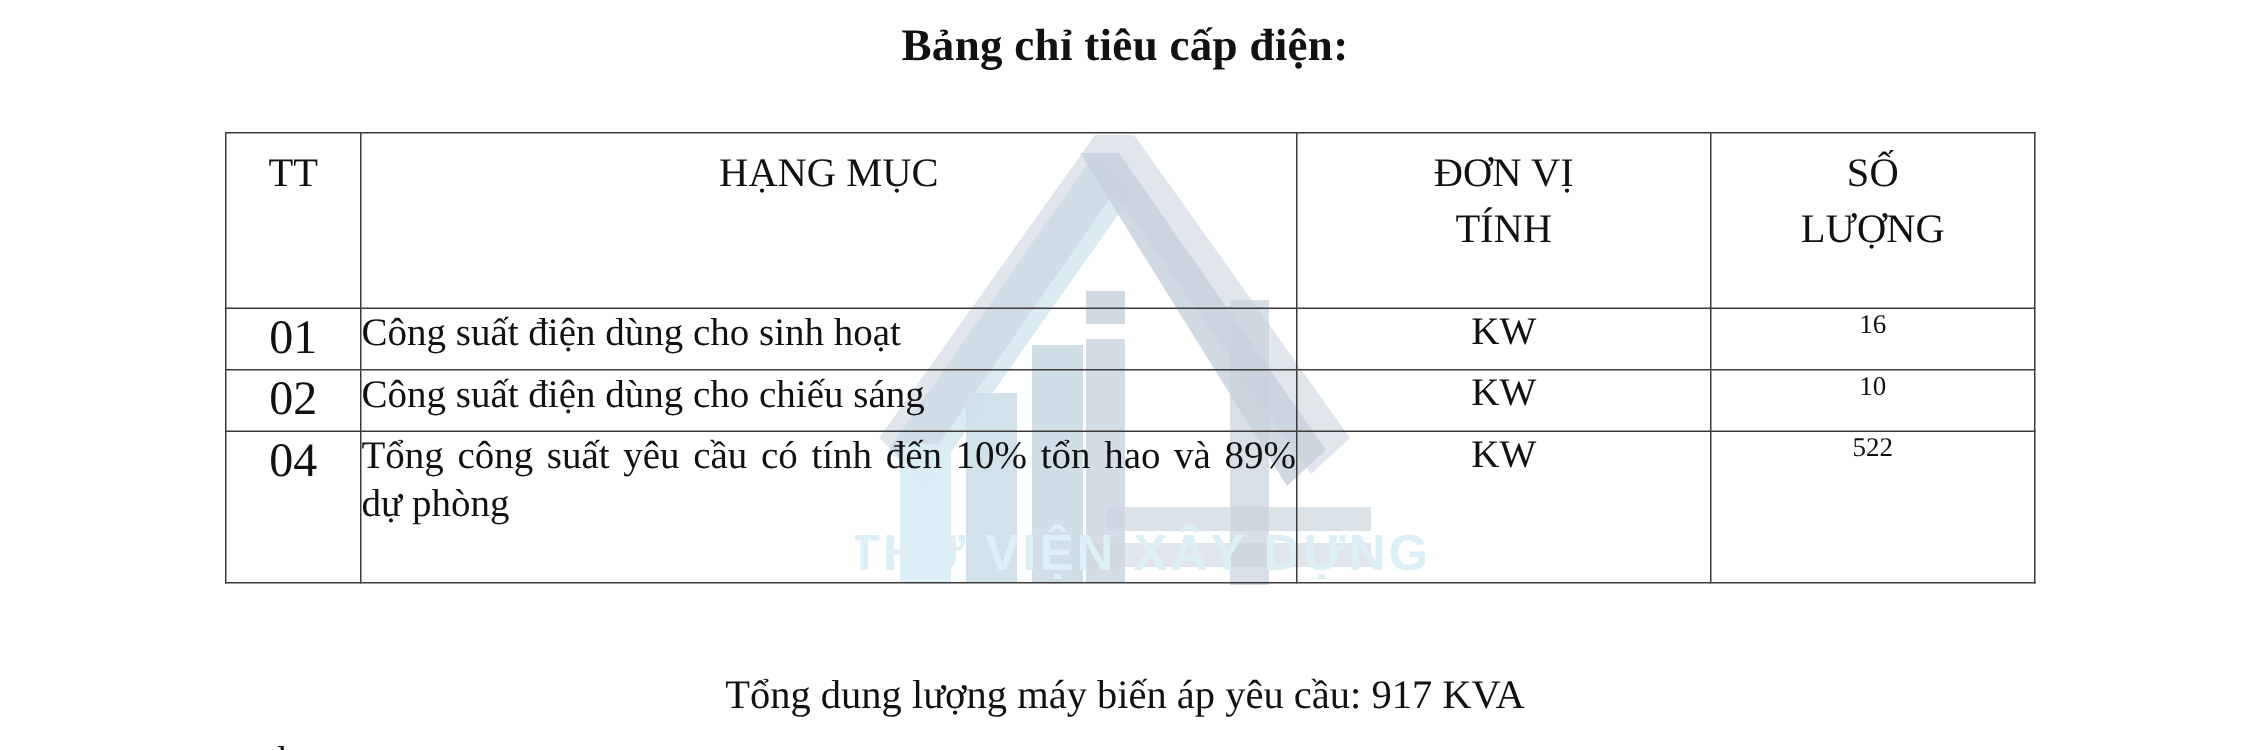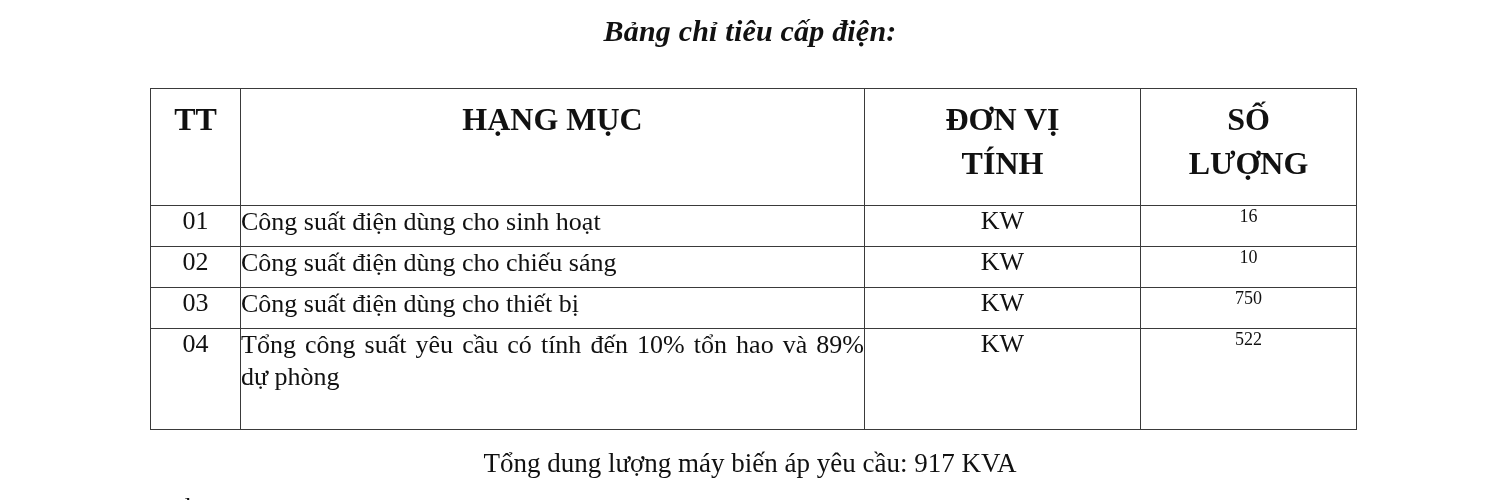--- a/index.html
+++ b/index.html
@@ -38,21 +38,20 @@
   .doc-title {
     position: absolute;
     left: 0;
     top: 14px;
     width: 1500px;
     text-align: center;
     font-size: 30px;
     font-weight: bold;
     letter-spacing: 0.2px;
     z-index: 2;
-    font-style: italic;
   }
 
   
   .table-wrap {
     position: absolute;
     left: 150px;
     top: 88px;
     width: 1202px;
     z-index: 2;
   }
@@ -62,35 +61,35 @@
     table-layout: fixed;
     background: transparent;
   }
   table.spec td, table.spec th {
     border: 1.6px solid #3a3a3a;
     padding: 0;
     background: transparent;
     vertical-align: top;
   }
   table.spec thead th {
-    font-size: 32px;
-    font-weight: bold;
+    font-size: 27px;
+    font-weight: normal;
     text-align: center;
     height: 108px;
     vertical-align: top;
     padding-top: 8px;
     line-height: 1.38;
   }
   th.col-tt   { width: 89px; }
   th.col-item { width: 623px; }
   th.col-unit { width: 275px; }
   th.col-qty  { width: 215px; }
 
   td.c-tt {
-    font-size: 26px;
+    font-size: 32px;
     text-align: center;
     vertical-align: top;
     padding-top: 4px;
   }
   td.c-item {
     font-size: 26px;
     text-align: left;
     padding: 4px 12px 4px 14px;
     line-height: 1.22;
   }
@@ -134,20 +133,43 @@
     color: #111;
     z-index: 2;
     white-space: nowrap;
   }
 </style>
 </head>
 <body>
 
 <div class="page">
 
+  <div class="watermark">
+    <svg width="380" height="330" viewBox="0 0 380 330" xmlns="http://www.w3.org/2000/svg">
+      <g>
+
+        <polygon points="22,220 160,22 186,48 48,244" fill="#cfe4ee" opacity="0.75"></polygon>
+        <polygon points="150,22 176,22 314,220 288,244" fill="#c5cfdb" opacity="0.8"></polygon>
+
+        <polygon points="160,10 186,10 330,212 304,236 173,48 42,236 16,212" fill="#c8d2dc" opacity="0.55"></polygon>
+
+        <rect x="250" y="120" width="26" height="190" fill="#c8d2dc" opacity="0.7"></rect>
+
+        <rect x="168" y="258" width="176" height="16" fill="#c8d2dc" opacity="0.65"></rect>
+        <rect x="150" y="282" width="194" height="16" fill="#c8d2dc" opacity="0.55"></rect>
+
+        <rect x="30" y="216" width="34" height="92" fill="#d9edf5" opacity="0.9"></rect>
+        <rect x="74" y="182" width="34" height="126" fill="#cddfe9" opacity="0.9"></rect>
+        <rect x="118" y="150" width="34" height="158" fill="#c8d8e4" opacity="0.85"></rect>
+        <rect x="154" y="114" width="26" height="22" fill="#ccd6e0" opacity="0.9"></rect>
+        <rect x="154" y="146" width="26" height="162" fill="#ccd6e0" opacity="0.85"></rect>
+      </g>
+      <text x="190" y="300" text-anchor="middle" font-family="Liberation Sans, sans-serif" font-size="34" font-weight="bold" letter-spacing="2" fill="#dcf0f6">THƯ VIỆN XÂY DỰNG</text>
+    </svg>
+  </div>
 
   <div class="doc-title">Bảng chỉ tiêu cấp điện:</div>
 
   <div class="table-wrap">
     <table class="spec">
       <thead>
         <tr>
           <th class="col-tt">TT</th>
           <th class="col-item">HẠNG MỤC</th>
           <th class="col-unit">
@@ -166,26 +188,20 @@
           <td class="c-item">Công suất điện dùng cho sinh hoạt</td>
           <td class="c-unit">KW</td>
           <td class="c-qty">16</td>
         </tr>
         <tr class="r-short">
           <td class="c-tt">02</td>
           <td class="c-item">Công suất điện dùng cho chiếu sáng</td>
           <td class="c-unit">KW</td>
           <td class="c-qty">10</td>
         </tr>
-        <tr class="r-short">
-          <td class="c-tt">03</td>
-          <td class="c-item">Công suất điện dùng cho thiết bị</td>
-          <td class="c-unit">KW</td>
-          <td class="c-qty">750</td>
-        </tr>
         <tr class="r-tall">
           <td class="c-tt">04</td>
           <td class="c-item justify">Tổng công suất yêu cầu có tính đến 10% tổn hao và 89% dự phòng</td>
           <td class="c-unit">KW</td>
           <td class="c-qty">522</td>
         </tr>
       </tbody>
     </table>
   </div>
 

